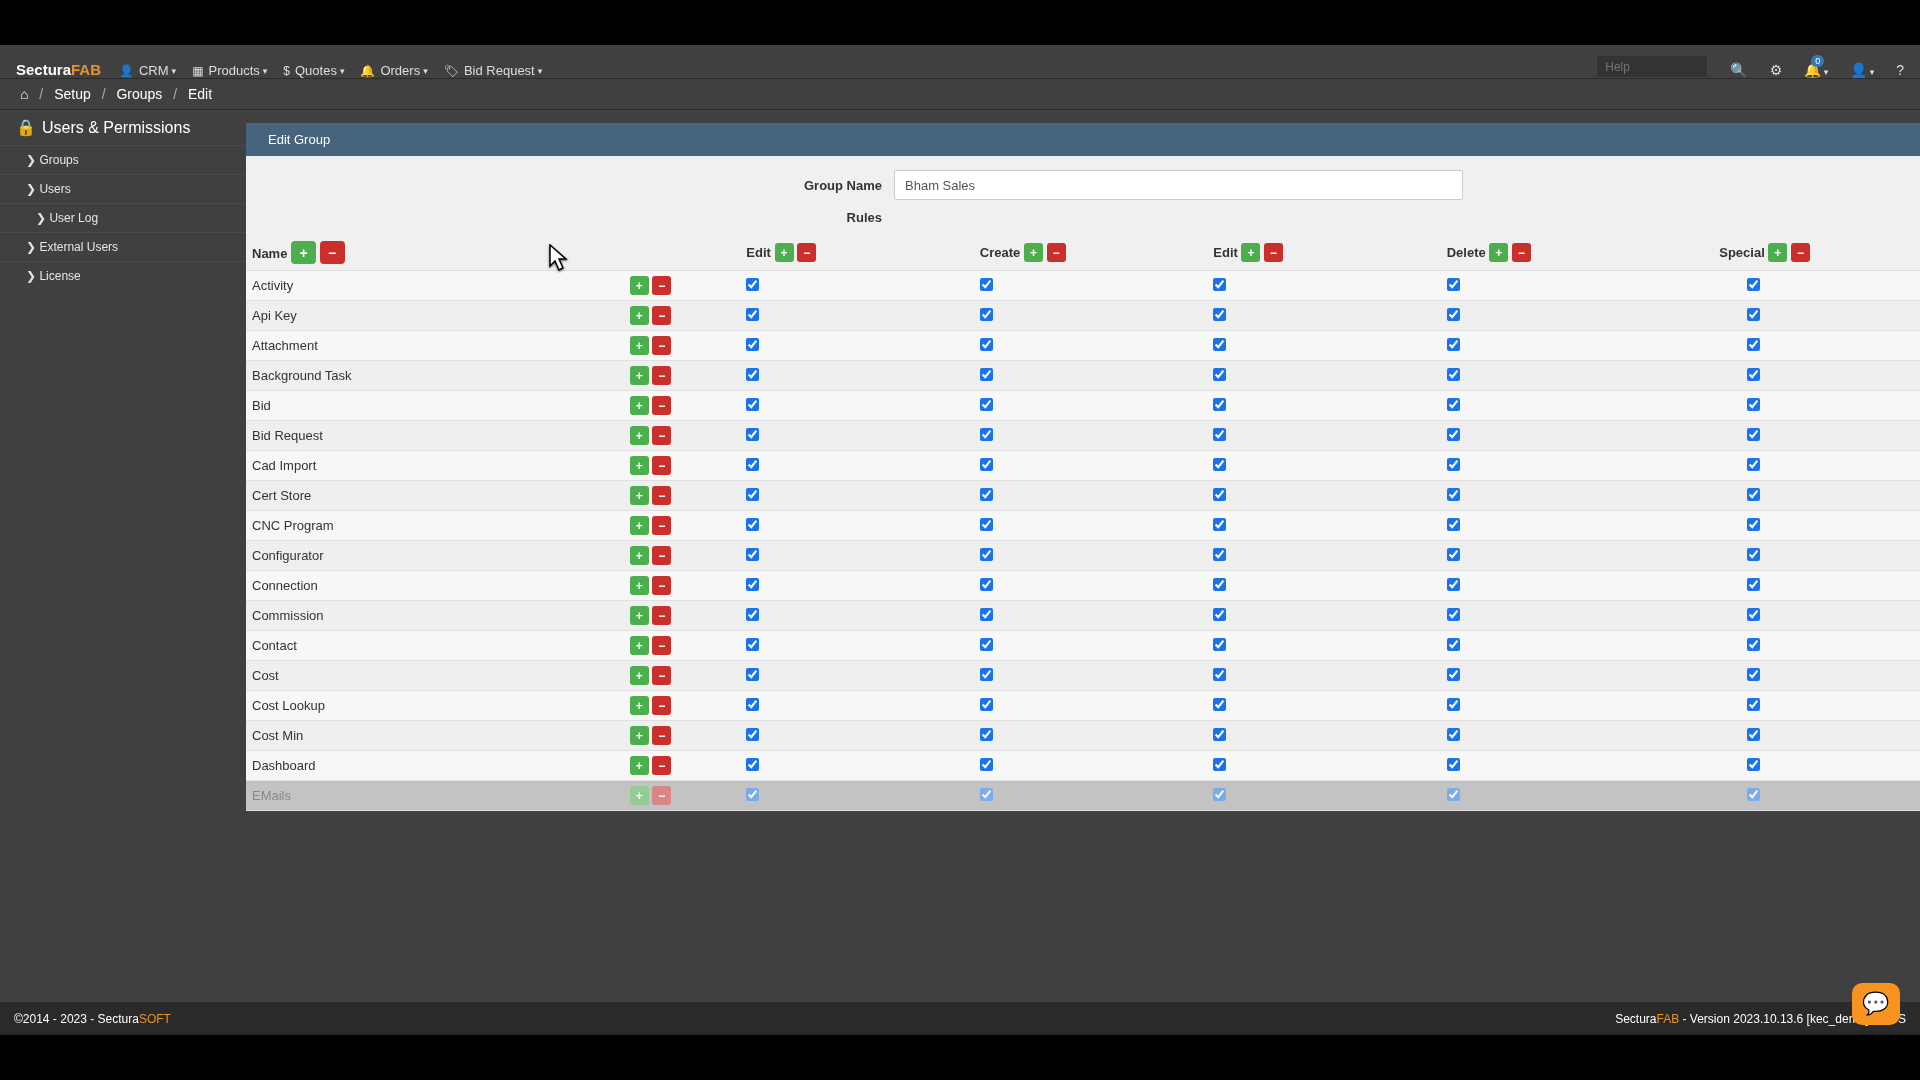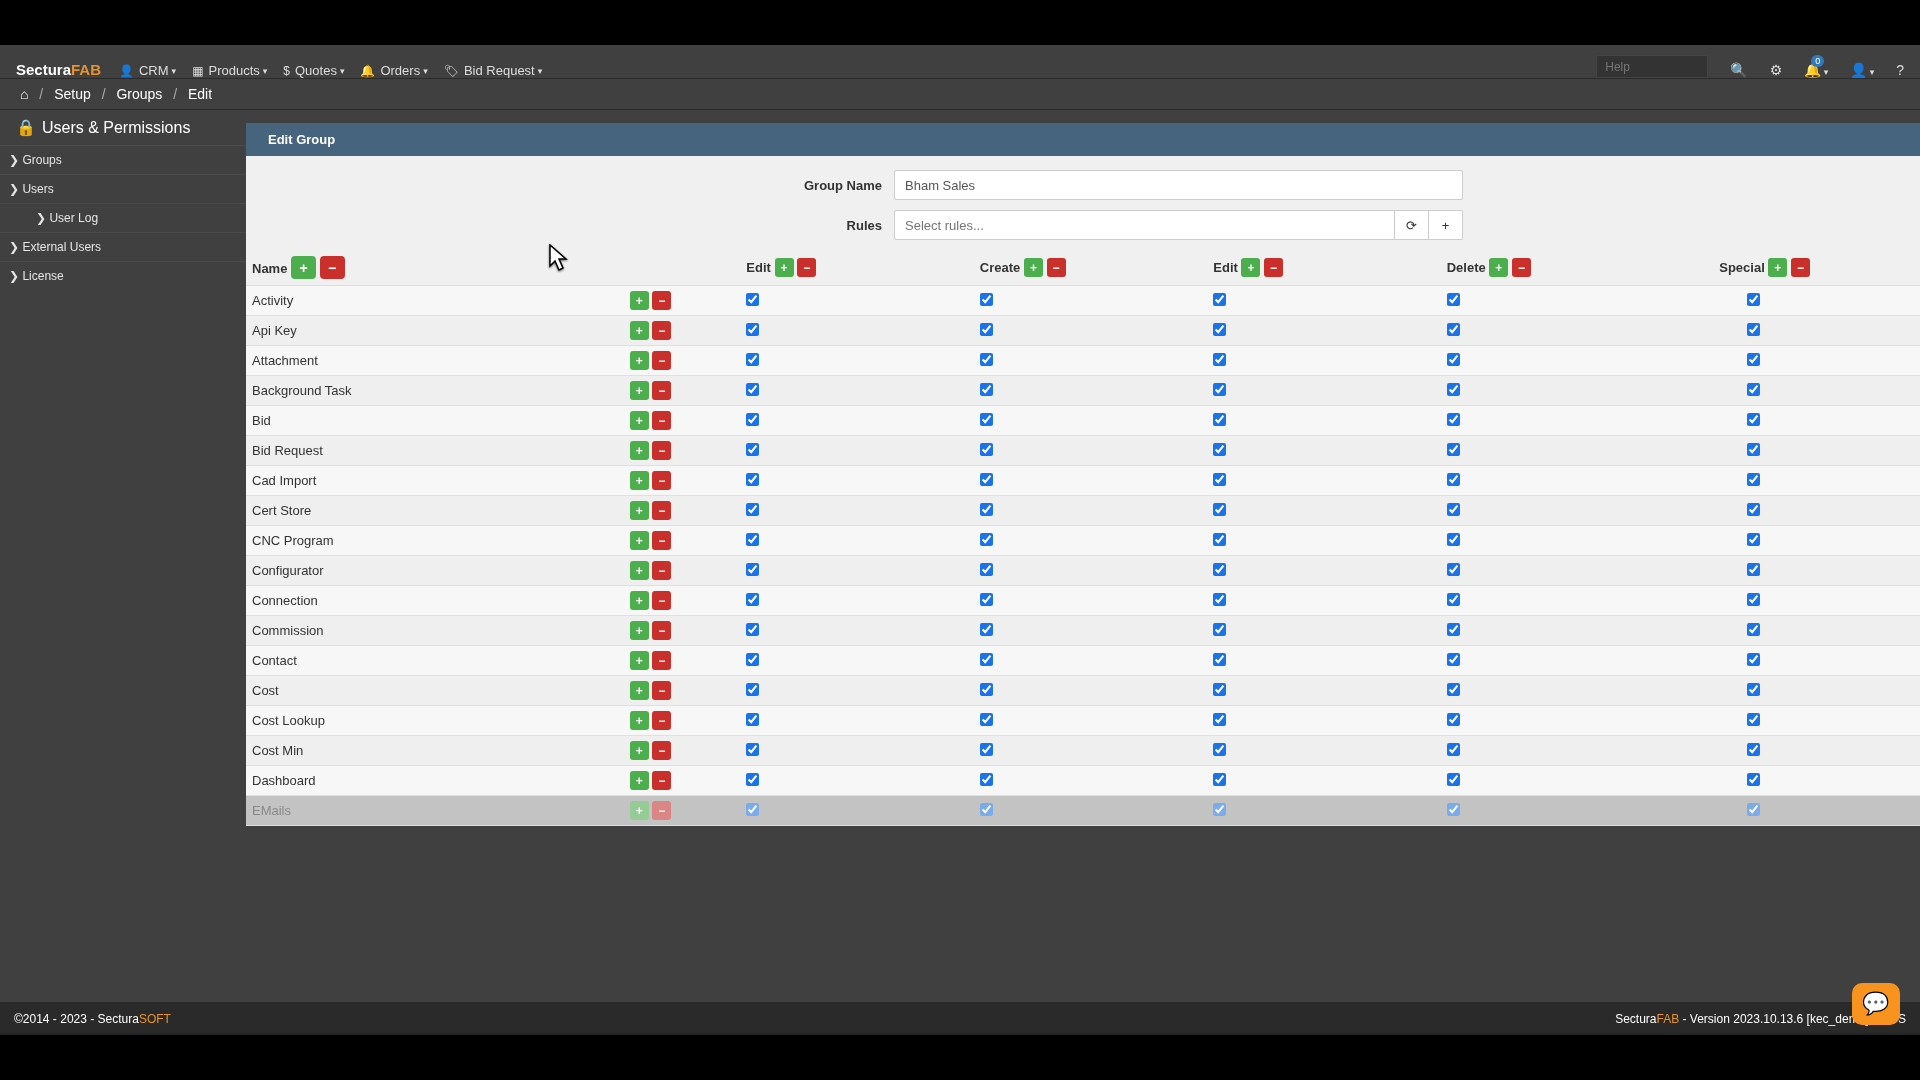--- a/index.html
+++ b/index.html
@@ -60,31 +60,31 @@
   position: relative;
 }
 .sidebar {
   width: 246px; color: #eee; background: #404040;
 }
 .sidebar-title {
   padding: 8px 16px; font-size: 16px; font-weight: 500; color: #fff;
   display: flex; align-items: center; gap: 6px;
 }
 .sidebar-item {
-  display: block; padding: 7px 9px; color: #e5e5e5; font-size: 12px;
+  display: block; padding: 7px 26px; color: #e5e5e5; font-size: 12px;
   border-top: 1px solid #4a4a4a; cursor: pointer;
 }
 .sidebar-item.indent { padding-left: 36px; }
 
 
 .main {
   flex: 1; margin: 13px 0 0 0; overflow: hidden;
 }
 .panel-heading {
-  background: #46647d; color: #fff; padding: 9px 22px; font-size: 13px; font-weight: bold;
+  background: #46647d; color: #fff; padding: 9px 22px; font-size: 13px; font-weight: normal;
 }
 .panel-body {
   background: #f0f0f0; padding: 14px 0 0 0;
 }
 .form-row {
   display: flex; align-items: center; margin-bottom: 10px;
 }
 .form-label {
   width: 648px; text-align: right; padding-right: 12px; font-weight: bold; color: #333; font-size: 13px;
 }
@@ -215,29 +215,20 @@
 
   <div class="main">
     <div class="panel-heading">Edit Group</div>
     <div class="panel-body">
       <div class="form-row">
         <div class="form-label">Group Name</div>
         <input class="form-control" value="Bham Sales" style="">
       </div>
       <div class="form-row">
         <div class="form-label">Rules</div>
-        <div class="rules-wrap">
-          <input class="rules-input" placeholder="Select rules..." style="">
-          <button class="rules-btn">
-              <span>⟳</span>
-            </button>
-          <button class="rules-btn">
-              <span>+</span>
-            </button>
-        </div>
       </div>
 
       <table class="perm-table">
         <thead>
           <tr>
             <th class="col-name">
               <span>Name</span>
               <button class="btn-sm btn-md btn-green">+</button>
               <button class="btn-sm btn-md btn-red">−</button>
             </th>

